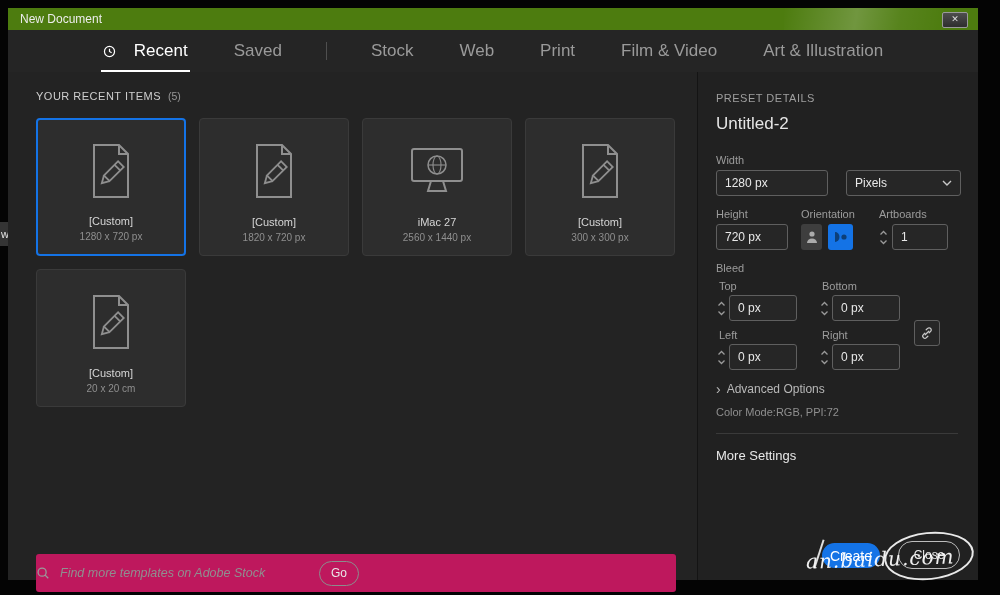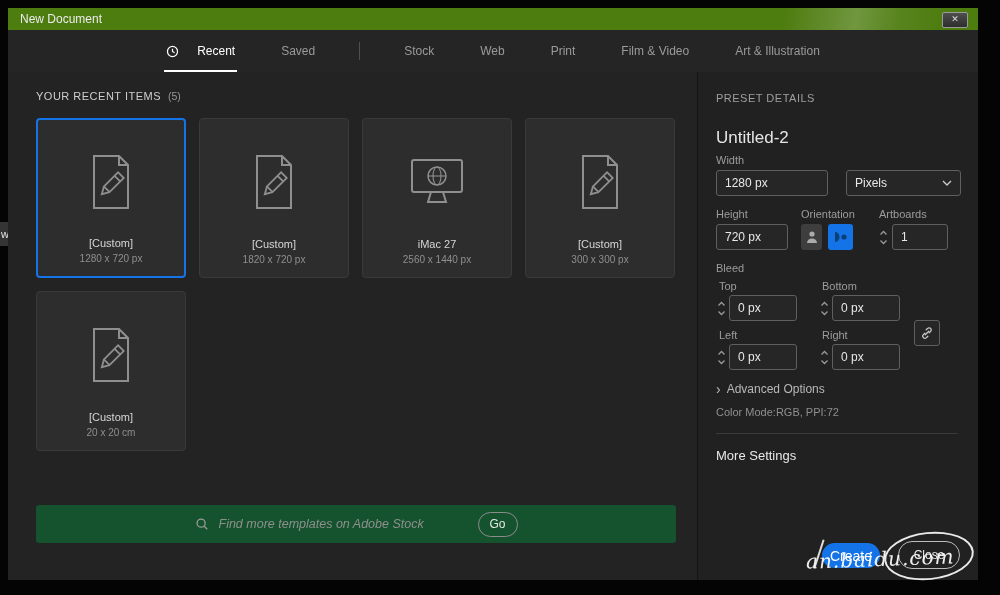--- a/index.html
+++ b/index.html
@@ -13,52 +13,52 @@
   .titlebar{position:absolute;left:0;top:0;right:0;height:22px;background:#4d7c0f;}
   .titlebar::after{content:"";position:absolute;right:34px;top:0;width:160px;height:100%;
         background:linear-gradient(100deg,rgba(255,255,255,0) 0%,rgba(255,255,255,.20) 45%,rgba(255,255,255,.06) 72%,rgba(255,255,255,0) 100%);}
   .title{position:absolute;left:12px;top:4px;font-size:12px;color:#ececec;}
   .winclose{position:absolute;right:10px;top:4px;width:24px;height:14px;border:1px solid #9a9a9a;border-radius:2px;
         background:linear-gradient(#4e4e4e,#2e2e2e);color:#ddd;font-size:9px;line-height:13px;text-align:center;cursor:default;z-index:2;}
   .dlgbody{position:absolute;top:22px;left:0;right:0;bottom:0;background:#232323;}
 
   
   .tabbar{position:absolute;top:0;left:0;right:0;height:42px;background:#252525;display:flex;align-items:stretch;justify-content:center;gap:42px;}
-  .tab{display:flex;align-items:center;gap:18px;font-size:12px;color:#9a9a9a;box-sizing:border-box;padding:0 2px;cursor:default;}
+  .tab{display:flex;align-items:center;gap:18px;font-size:17px;color:#9a9a9a;box-sizing:border-box;padding:0 2px;cursor:default;}
   .tab.active{color:#fff;border-bottom:2px solid #fff;padding-top:2px;}
   .tabdivider{width:1px;height:18px;background:#4f4f4f;align-self:center;}
 
   
   .main{position:absolute;top:42px;left:0;right:0;bottom:0;display:flex;}
   .left{position:relative;width:689px;}
   .recent-heading{position:absolute;left:28px;top:18px;font-size:11px;letter-spacing:.5px;color:#cfcfcf;}
   .count{color:#969696;margin-left:7px;font-size:10.5px;letter-spacing:0;}
   .grid{position:absolute;left:28px;top:46px;width:642px;display:flex;flex-wrap:wrap;gap:13px;}
-  .card{width:150px;height:160px;box-sizing:border-box;background:#2d2d2d;border:1px solid #3a3a3a;border-radius:4px;
+  .card{width:150px;height:138px;box-sizing:border-box;background:#2d2d2d;border:1px solid #3a3a3a;border-radius:4px;
         display:flex;flex-direction:column;align-items:center;padding-bottom:12px;cursor:pointer;}
   .card.selected{border:2px solid #1473e6;}
   .iconwrap{flex:1;display:flex;align-items:center;justify-content:center;padding-top:6px;}
   .card-name{font-size:11px;color:#d6d6d6;}
   .card-size{font-size:10px;color:#8f8f8f;margin-top:4px;}
 
-  .searchbar{position:absolute;left:28px;top:433px;width:640px;height:38px;background:#14532d;border-radius:3px;
-        display:flex;align-items:center;justify-content:center;}
+  .searchbar{position:absolute;left:28px;top:482px;width:640px;height:38px;background:#be185d;border-radius:3px;
+        display:flex;align-items:center;}
   .search-icon{display:flex;margin-right:8px;}
   .search-input{background:transparent;border:none;outline:none;color:#cfcfcf;font-style:italic;font-size:12.5px;width:235px;
         font-family:"Liberation Sans","DejaVu Sans",sans-serif;}
   .search-input::placeholder{color:#8f8f8f;font-style:italic;}
   .go{width:40px;height:25px;border:1.5px solid #8c8c8c;border-radius:13px;background:transparent;color:#e8e8e8;
         font-size:12px;margin-left:22px;cursor:pointer;font-family:inherit;}
 
   
   .rightpanel{position:relative;flex:1;background:#212121;border-left:1px solid #141414;}
   .rightpanel > *{position:absolute;}
   .lbl{font-size:11px;color:#9c9c9c;}
   .caps{letter-spacing:.5px;color:#9f9f9f;}
-  .preset-name{font-size:17px;color:#e5e5e5;margin-top:14px;}
+  .preset-name{font-size:17px;color:#e5e5e5;}
   .field{box-sizing:border-box;background:#262626;border:1px solid #5f5f5f;border-radius:3px;color:#e8e8e8;
         font-size:12px;padding:0 8px;height:26px;font-family:inherit;}
   .select{display:flex;align-items:center;justify-content:space-between;cursor:pointer;}
   .stepper{width:10px;height:26px;display:flex;flex-direction:column;align-items:center;justify-content:center;gap:3px;cursor:pointer;}
   .otile{width:21px;height:26px;border-radius:3px;background:#3e3e3e;display:flex;align-items:center;justify-content:center;cursor:pointer;}
   .otile.landscape{width:25px;background:#1473e6;}
   .otile.landscape svg{transform:rotate(90deg);}
   .linkbtn{width:26px;height:26px;box-sizing:border-box;border:1px solid #5f5f5f;border-radius:3px;background:#262626;
         display:flex;align-items:center;justify-content:center;cursor:pointer;}
   .advrow{display:flex;align-items:center;gap:6px;color:#b8b8b8;font-size:12px;cursor:pointer;}

